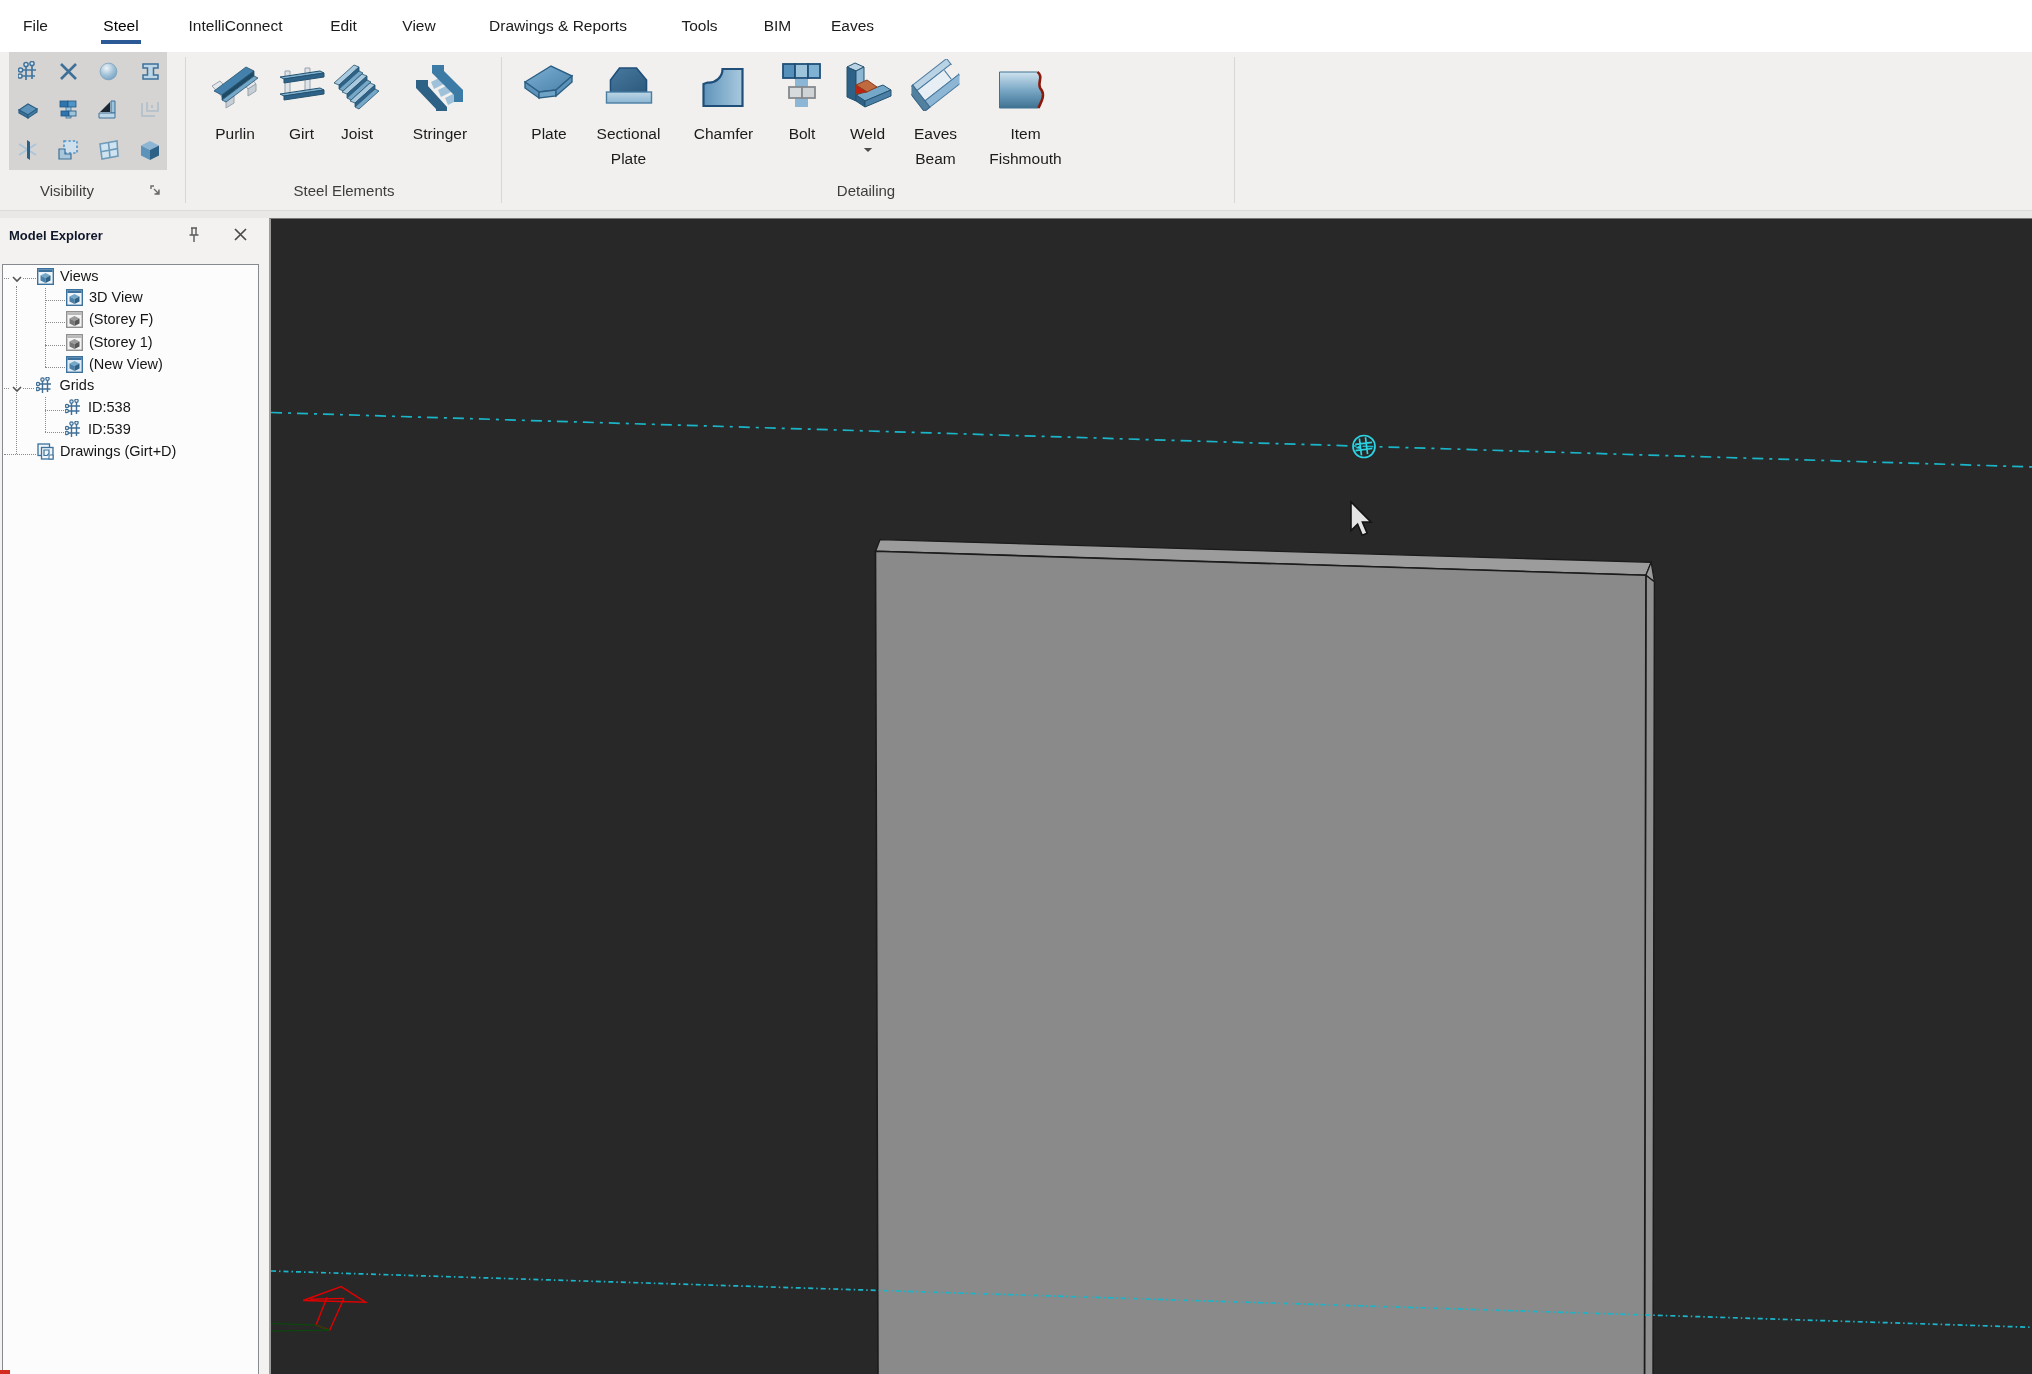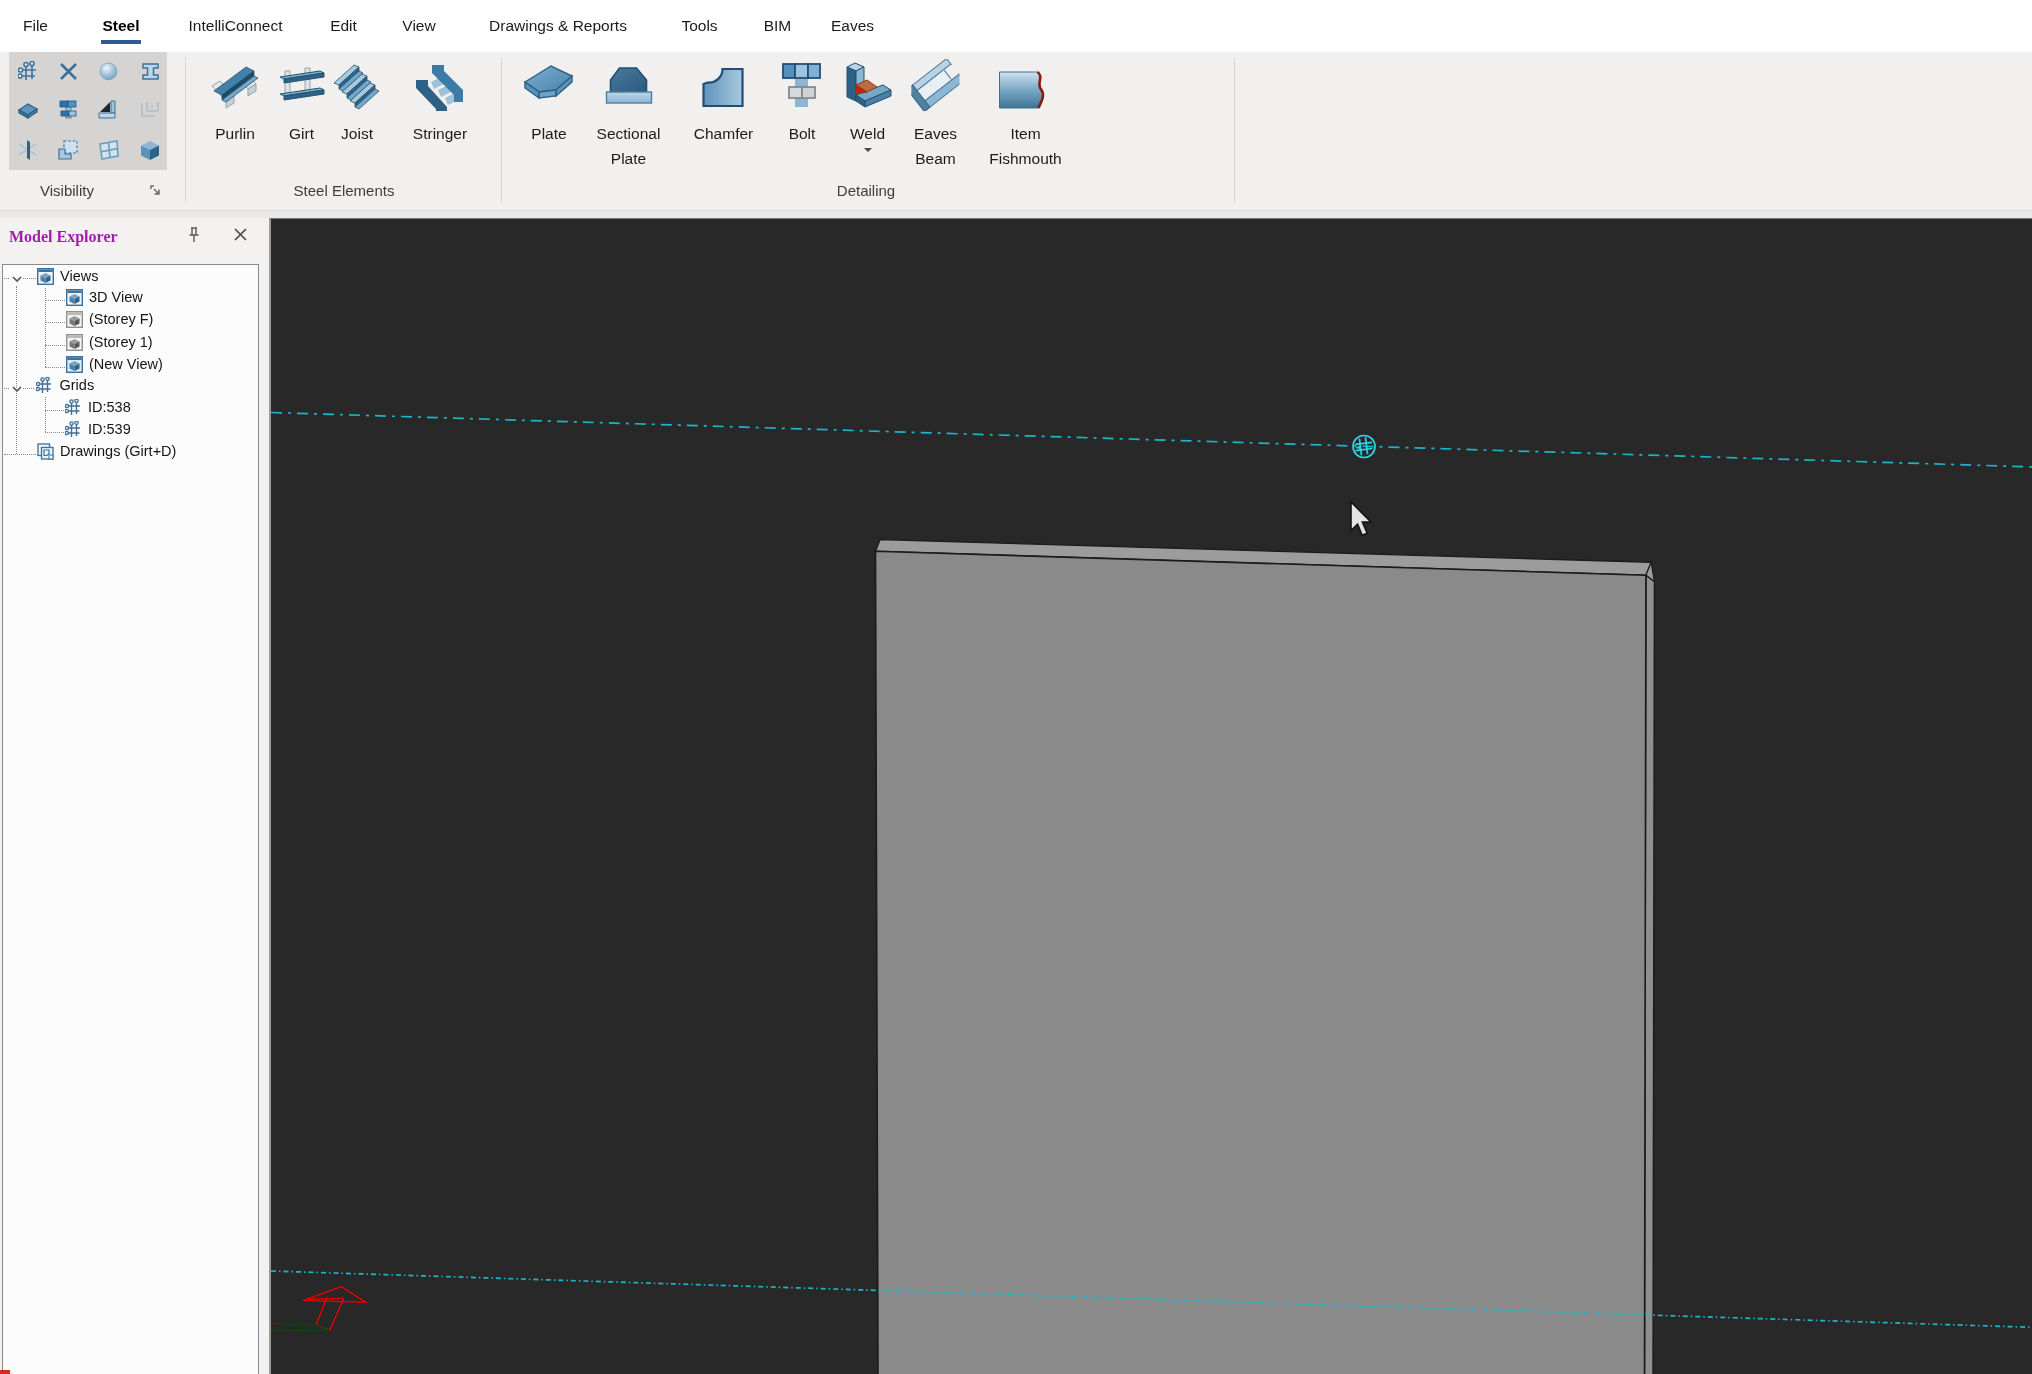--- a/index.html
+++ b/index.html
@@ -3,41 +3,41 @@
 <meta charset="utf-8">
 <style>
   * { margin:0; padding:0; box-sizing:border-box; }
   html,body { width:2032px; height:1374px; overflow:hidden; }
   body { font-family:"Liberation Sans", sans-serif; position:relative; background:#f1f0ee; }
 
   
   #menubar { position:absolute; left:0; top:0; width:2032px; height:52px; background:#ffffff; }
   .menu-item { position:absolute; top:0; height:52px; line-height:52px; transform:translateX(-50%);
                font-size:15.5px; color:#1b1b1b; white-space:nowrap; }
-  .menu-item.active { font-weight:bold; color:#000; }
+  .menu-item.active { font-weight:normal; color:#000; }
   #steel-underline { position:absolute; top:40px; height:4px; background:var(--accent); }
 
   
   #ribbon { position:absolute; left:0; top:52px; width:2032px; height:158px; background:#f1f0ee; }
   .rib-sep { position:absolute; top:5px; width:1px; height:146px; background:#d9d7d5; }
   .group-label { position:absolute; transform:translateX(-50%); font-size:15px; color:#3d3d3d; white-space:nowrap; }
   #vis-panel { position:absolute; left:9px; top:0px; width:158px; height:118px; background:#d6d4d2; }
   .vis-cell { position:absolute; width:24px; height:24px; transform:translate(-50%,-50%); display:flex; align-items:center; justify-content:center; }
   #vis-launcher { position:absolute; left:150px; top:132px; width:13px; height:13px; }
   .big-btn { position:absolute; top:0; transform:translateX(-50%); display:flex; flex-direction:column; align-items:center; }
   .big-btn .bicon { height:50px; display:flex; align-items:flex-end; justify-content:center; margin-top:9px; }
   .big-btn .blabel { margin-top:10px; font-size:15.5px; line-height:25px; color:#1b1b1b; text-align:center; white-space:pre-line; }
   .drop-arrow { margin-top:1px; }
 
   
   #belt { position:absolute; left:0; top:210px; width:2032px; height:8px; background:#e9e8e6; border-top:1px solid #dddbd9; }
 
   
   #explorer { position:absolute; left:0; top:218px; width:269px; height:1156px; background:#f3f2f1; }
-  #explorer-title { position:absolute; left:9px; top:10px; font-size:16px; font-weight:bold; color:#a21caf;font-family:Liberation Serif, serif; }
+  #explorer-title { position:absolute; left:9px; top:10px; font-size:13px; font-weight:bold; color:#0f172a; }
   #pin-btn { position:absolute; left:186px; top:8px; width:16px; height:18px; }
   #close-btn { position:absolute; left:233px; top:9px; width:15px; height:15px; }
   #tree-box { position:absolute; left:2px; top:46px; width:257px; height:1112px; background:#fcfcfc; border:1px solid #878b90; }
   .trow { position:absolute; height:22px; display:flex; align-items:flex-start; }
   .trow .ticon { width:17px; height:17px; flex:0 0 auto; }
   .trow .tlabel { font-size:14.5px; color:#151515; margin-left:6px; white-space:nowrap; }
   .dot-v { position:absolute; width:1px; border-left:1px dotted #8a8a8a; }
   .dot-h { position:absolute; height:1px; border-top:1px dotted #8a8a8a; }
   .chev { position:absolute; width:12px; height:8px; }
 

